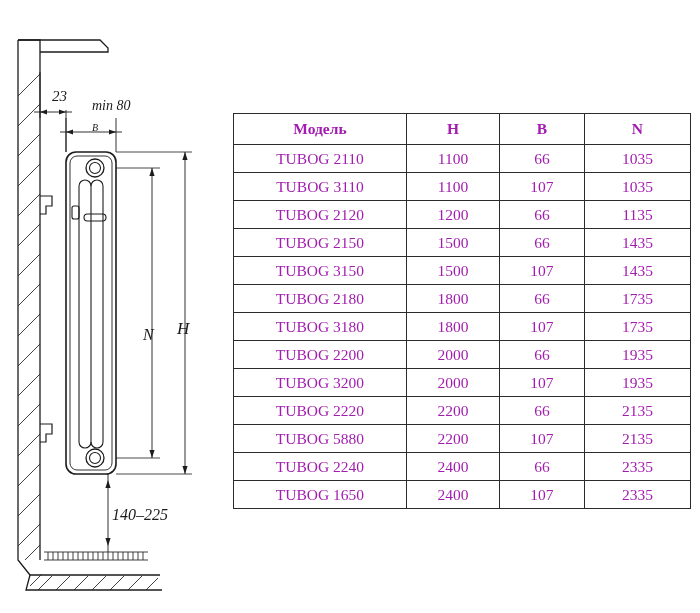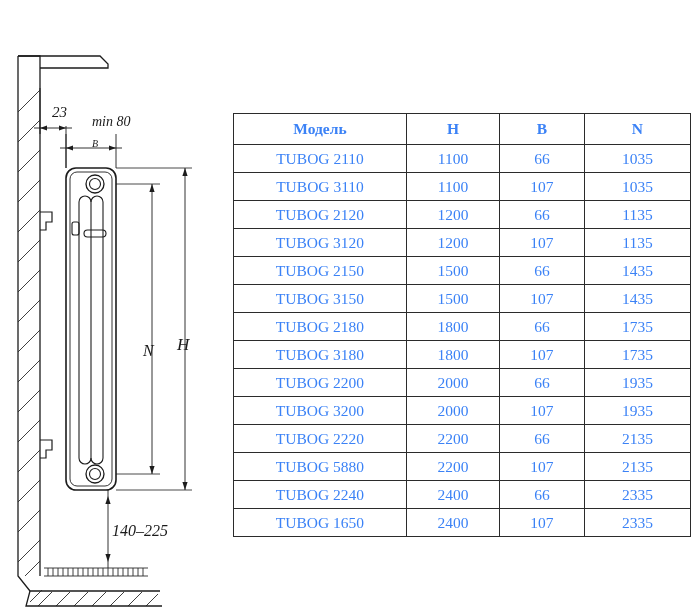--- a/index.html
+++ b/index.html
@@ -17,21 +17,21 @@
   }
   #stage {
     position: relative;
     width: 700px;
     height: 613px;
   }
   
   #drawing {
     position: absolute;
     left: 0;
-    top: 16px;
+    top: 0;
     width: 240px;
     height: 502px;
   }
   #drawing svg { display: block; }
 
   .dim-label {
     position: absolute;
     font-family: "Liberation Serif", serif;
     font-style: italic;
     color: #1a1a1a;
@@ -55,21 +55,21 @@
     border-collapse: collapse;
     width: 458px;
     background: #fff;
   }
   table.spec th,
   table.spec td {
     border: 1px solid #2b2b2b;
     text-align: center;
     font-family: "Liberation Serif", serif;
     font-size: 15.5px;
-    color: #3b82f6;
+    color: #a21caf;
     height: 27px;
     padding: 0 2px;
     line-height: 27px;
   }
   table.spec th {
     font-weight: bold;
     height: 30px;
     line-height: 30px;
     font-size: 15.5px;
   }
@@ -263,26 +263,20 @@
           <td class="colb">107</td>
           <td class="coln">1035</td>
         </tr>
         <tr>
           <td class="model">TUBOG 2120</td>
           <td class="colh">1200</td>
           <td class="colb">66</td>
           <td class="coln">1135</td>
         </tr>
         <tr>
-          <td class="model">TUBOG 3120</td>
-          <td class="colh">1200</td>
-          <td class="colb">107</td>
-          <td class="coln">1135</td>
-        </tr>
-        <tr>
           <td class="model">TUBOG 2150</td>
           <td class="colh">1500</td>
           <td class="colb">66</td>
           <td class="coln">1435</td>
         </tr>
         <tr>
           <td class="model">TUBOG 3150</td>
           <td class="colh">1500</td>
           <td class="colb">107</td>
           <td class="coln">1435</td>

